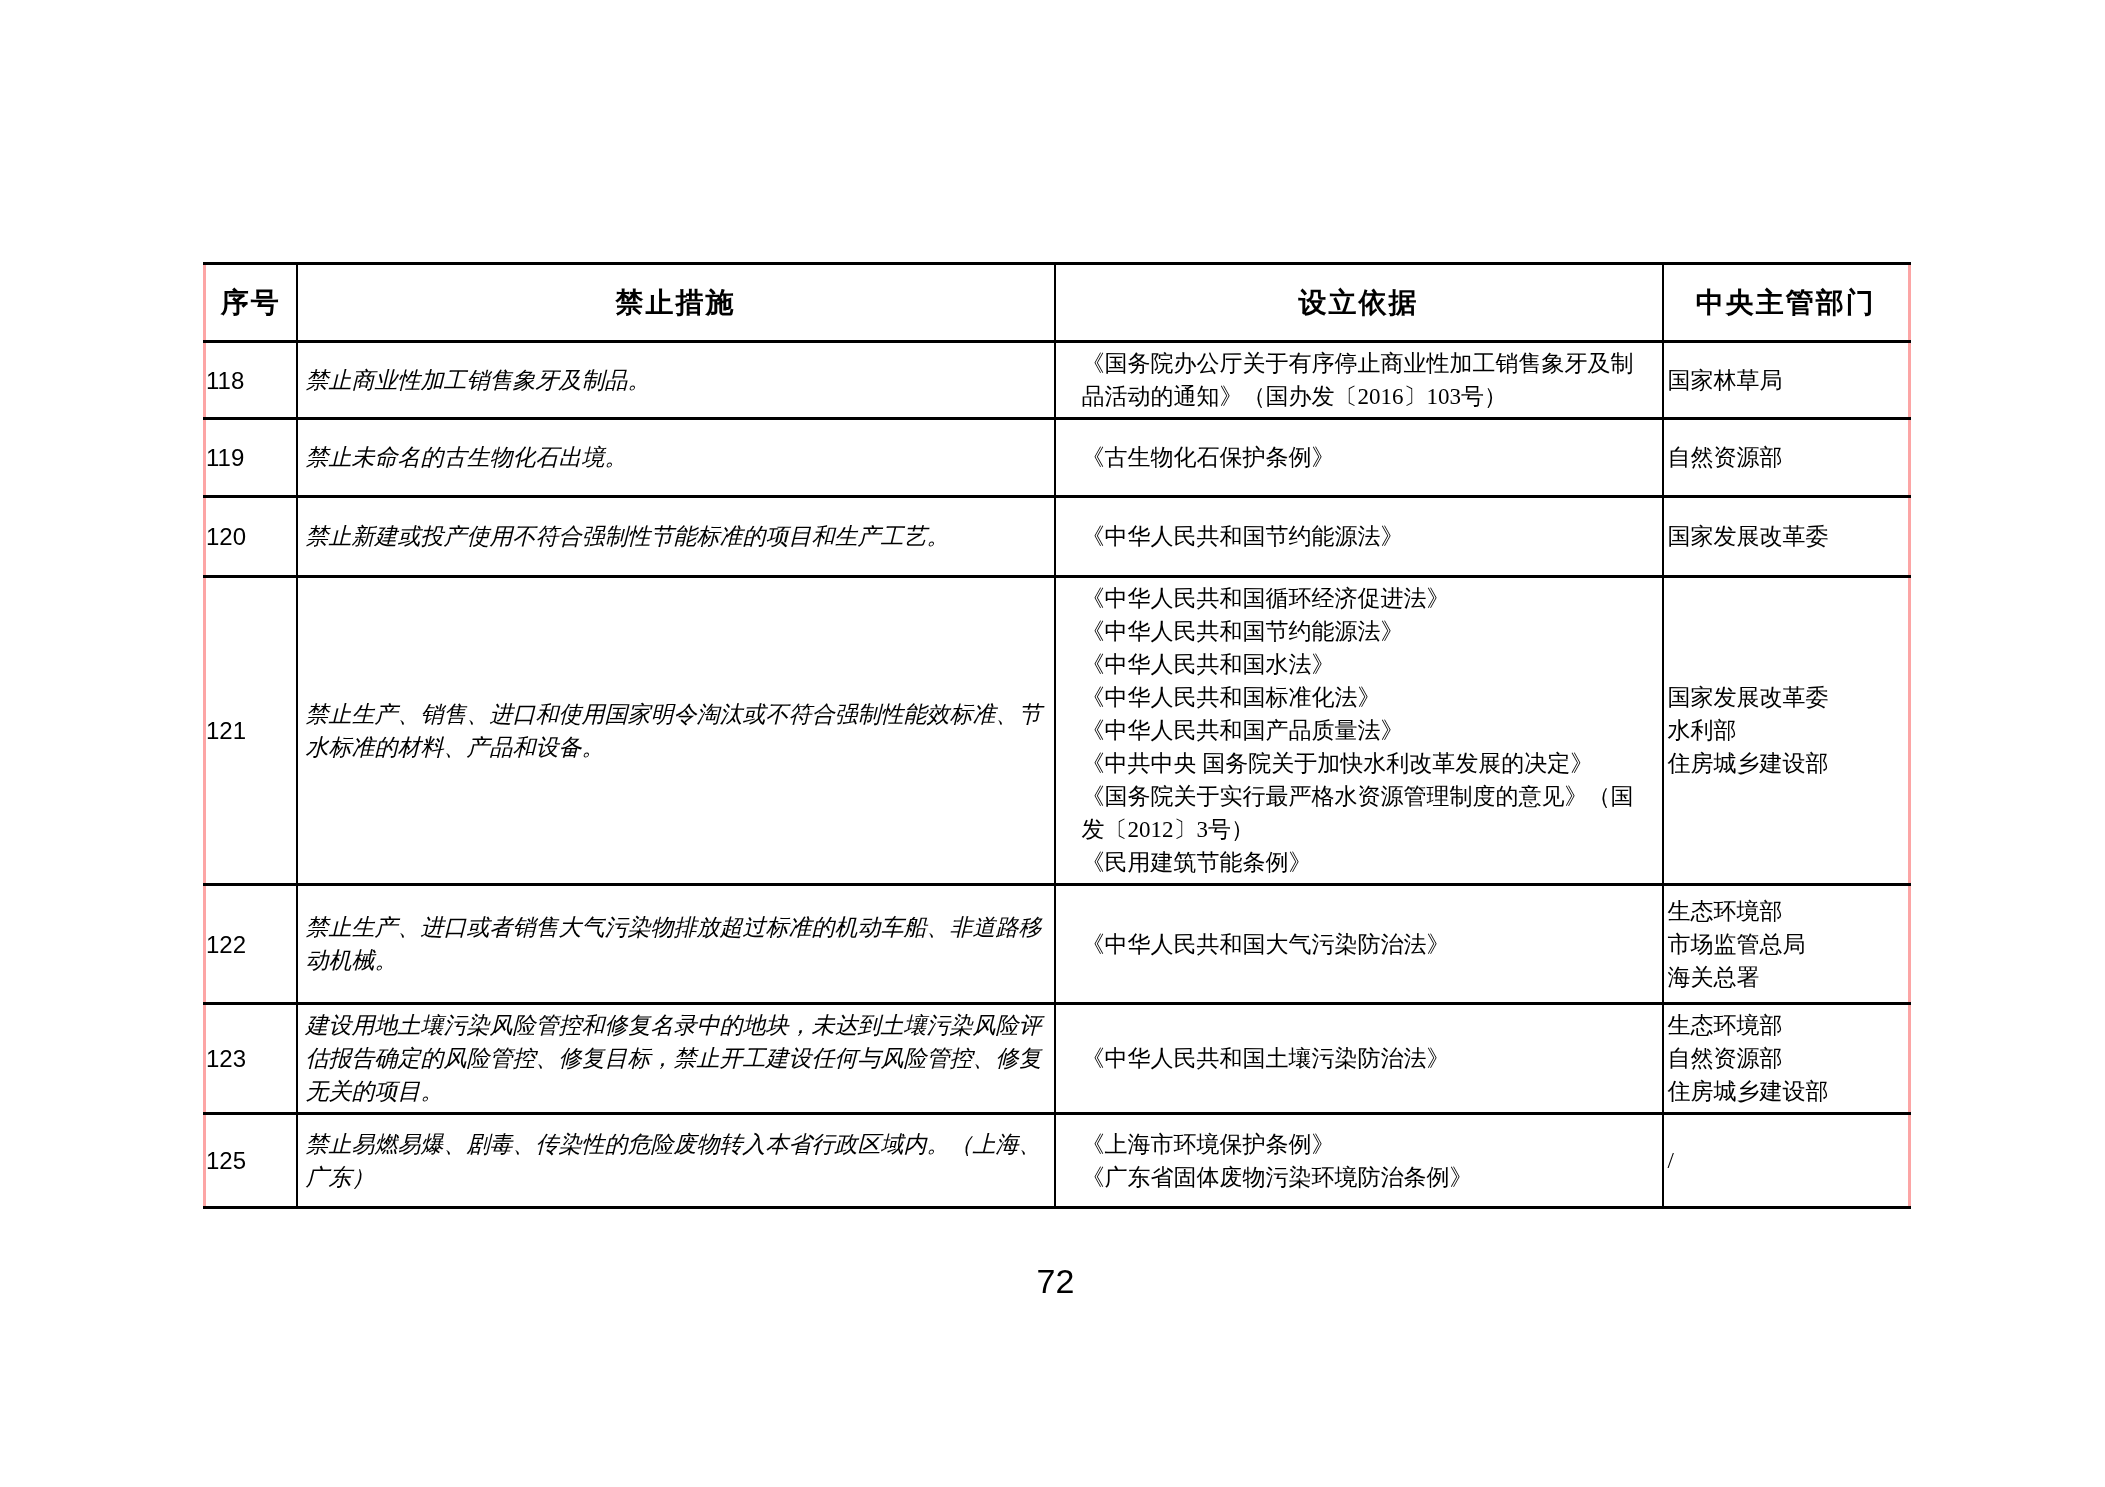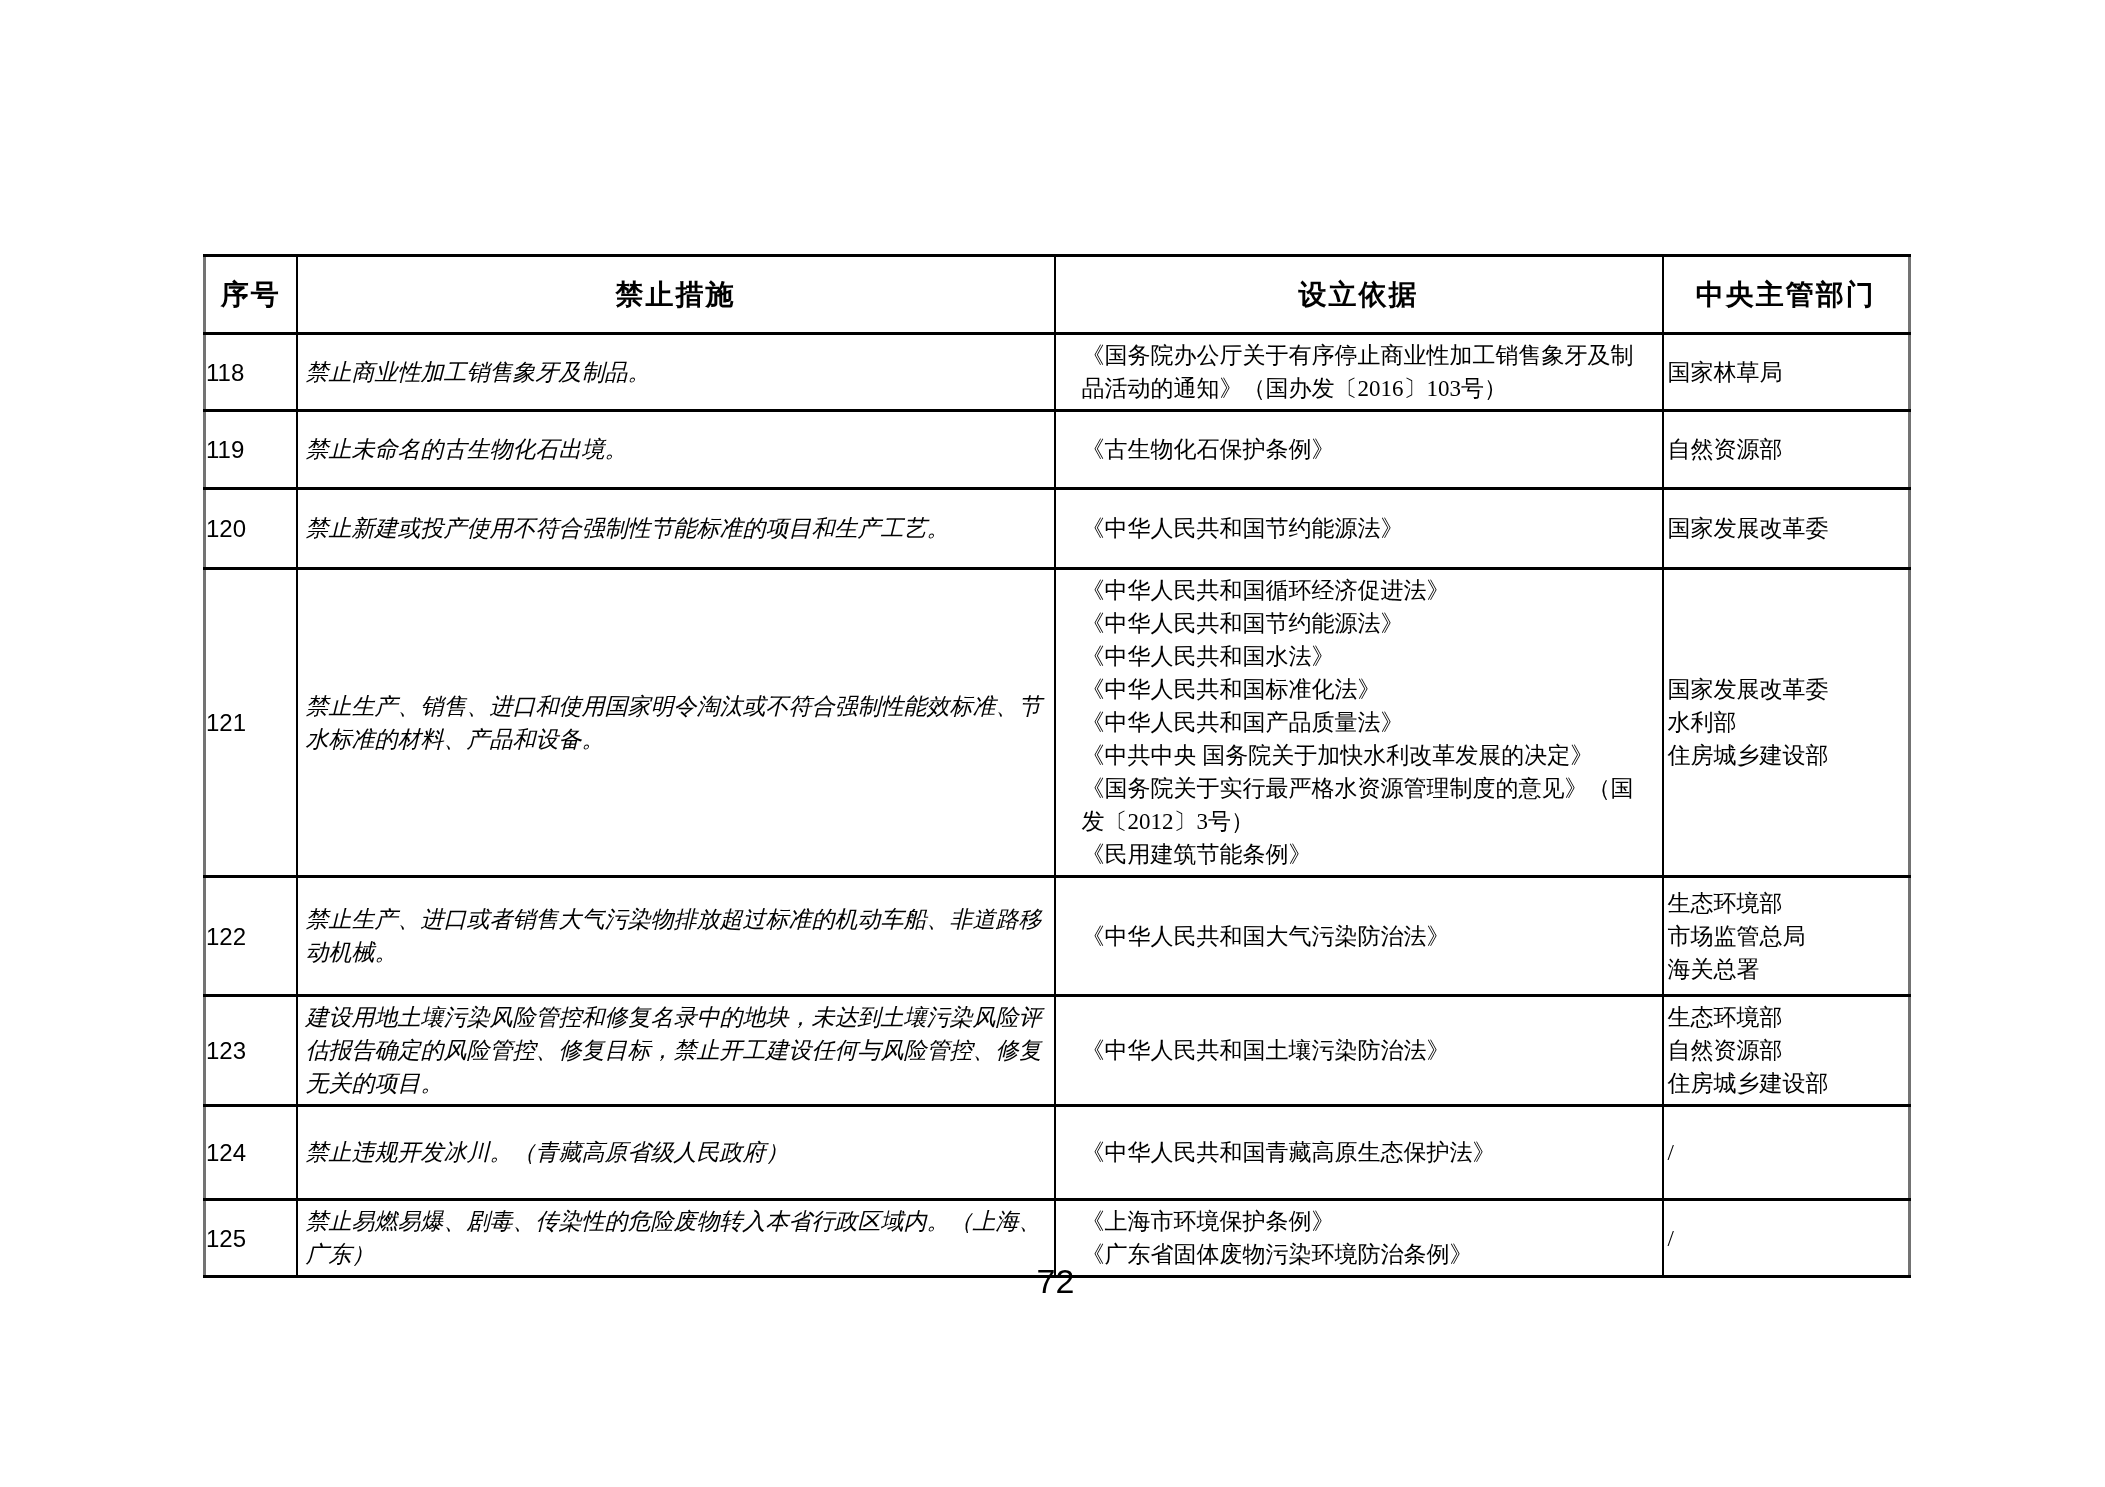--- a/index.html
+++ b/index.html
@@ -14,25 +14,25 @@
   .page {
     position: absolute;
     left: 0; top: 0;
     width: 2105px;
     height: 1487px;
     background: #ffffff;
   }
   table.rules-table {
     position: absolute;
     left: 203px;
-    top: 254px;
+    top: 262px;
     width: 1705px;
     border-collapse: collapse;
     table-layout: fixed;
-    border: 3px solid #737373;
+    border: 3px solid #fca5a5;
   }
   col.c-index  { width: 92px;  }
   col.c-measure{ width: 758px; }
   col.c-basis  { width: 608px; }
   col.c-dept   { width: 247px; }
 
   th, td {
     border-left: 2px solid #000000;
     border-right: 2px solid #000000;
     border-top: 3px solid #000000;
@@ -165,30 +165,20 @@
     <td class="cell-basis">
             <div class="line">《中华人民共和国土壤污染防治法》</div>
           </td>
     <td class="cell-dept">
             <div class="line">生态环境部</div>
             <div class="line">自然资源部</div>
             <div class="line">住房城乡建设部</div>
           </td>
   </tr>
         <tr>
-    <td class="cell-index">124</td>
-    <td class="cell-measure">禁止违规开发冰川。（青藏高原省级人民政府）</td>
-    <td class="cell-basis">
-            <div class="line">《中华人民共和国青藏高原生态保护法》</div>
-          </td>
-    <td class="cell-dept">
-            <div class="line">/</div>
-          </td>
-  </tr>
-        <tr>
     <td class="cell-index">125</td>
     <td class="cell-measure">禁止易燃易爆、剧毒、传染性的危险废物转入本省行政区域内。（上海、广东）</td>
     <td class="cell-basis">
             <div class="line">《上海市环境保护条例》</div>
             <div class="line">《广东省固体废物污染环境防治条例》</div>
           </td>
     <td class="cell-dept">
             <div class="line">/</div>
           </td>
   </tr>

